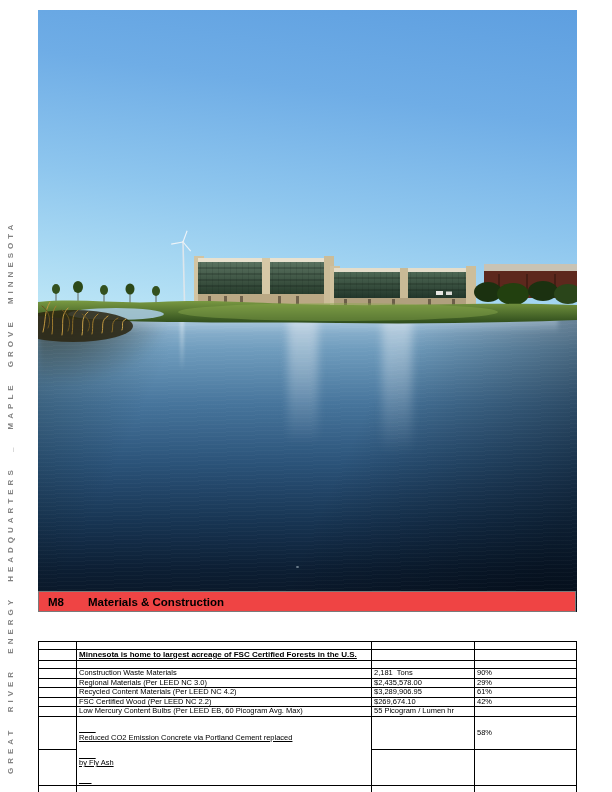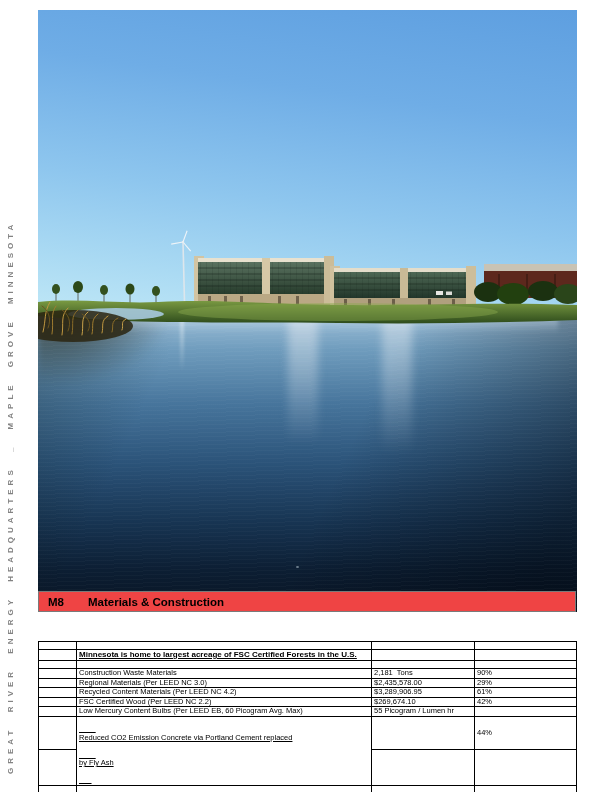--- a/index.html
+++ b/index.html
@@ -247,21 +247,21 @@
       <td>55 Picogram / Lumen hr</td>
       <td></td>
     </tr>
     <tr class="h9">
       <td></td>
       <td class="wrapcell" rowspan="2">
         <div>Reduced CO2 Emission Concrete via Portland Cement replaced</div>
         <div>by Fly Ash</div>
       </td>
       <td></td>
-      <td>44%</td>
+      <td>58%</td>
     </tr>
     <tr class="h10">
       <td></td>
       <td></td>
       <td></td>
     </tr>
     <tr class="h13">
       <td></td>
           <td></td>
           <td></td>

